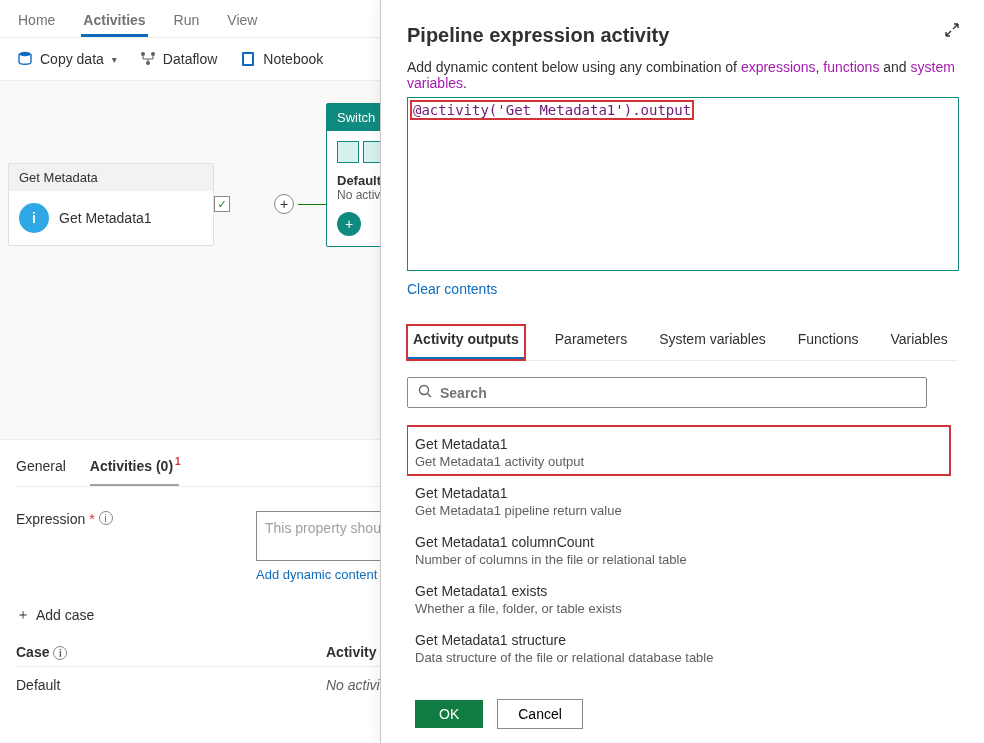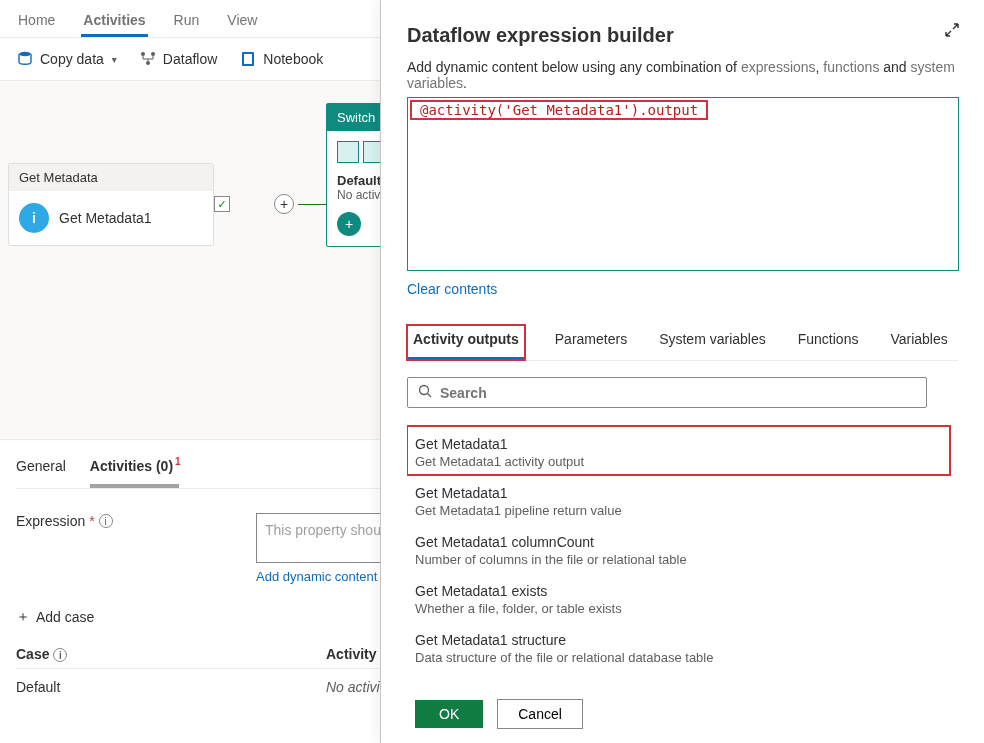--- a/index.html
+++ b/index.html
@@ -130,25 +130,25 @@
 .switch-plus { margin-top:10px; width:24px; height:24px; border-radius:50%; background:#0f8a7e; color:#fff; display:inline-flex; align-items:center; justify-content:center;}
 
 
 .bottom-panel {
   padding: 12px 16px;
 }
 .bottom-tabs {
   display:flex; gap:24px; border-bottom:1px solid #edebe9;
 }
 .bottom-tab { padding: 6px 0 10px 0; cursor:pointer; }
-.bottom-tab.active { font-weight:600; border-bottom:4px solid #a3a3a3; }
+.bottom-tab.active { font-weight:600; border-bottom:2px solid #a3a3a3; }
 .badge-required { color:#d13438; font-size:10px; position:relative; top:-6px; left:2px;}
 
 .field-row { display:flex; align-items:flex-start; gap:40px; margin-top:24px;}
-.field-label { width:200px; display:flex; align-items:center; gap:4px;}
+.field-label { width:200px; display:flex; gap:4px;}
 .asterisk { color:#d13438; }
 .info-dot { width:14px; height:14px; border:1px solid #8a8886; border-radius:50%; font-size:10px; display:inline-flex; align-items:center; justify-content:center; color:#605e5c;}
 .expr-input {
   width:100%; max-width:520px; min-height:50px;
   border:1px solid #8a8886; padding:8px; color:#a19f9d; background:#fff;
 }
 .add-dynamic { color:#0f6cbd; font-size:13px; margin-top:6px; cursor:pointer;}
 .add-case { margin-top:24px; color:#323130; cursor:pointer; display:inline-flex; align-items:center; gap:6px;}
 .case-table { margin-top:14px; width:100%; }
 .case-table .hdr { display:flex; gap:30px; color:#605e5c; padding:6px 0; border-bottom:1px solid #edebe9;}
@@ -167,37 +167,37 @@
   border-left:1px solid #c8c6c4;
   box-shadow:-4px 0 10px rgba(0,0,0,0.05);
   padding:24px 26px 12px 26px;
 }
 .flyout-title { font-size:20px; font-weight:600; margin-bottom:12px;}
 .flyout-expand {
   position:absolute; top:20px; right:22px; width:20px; height:20px;
   display:inline-flex; align-items:center; justify-content:center;
 }
 .flyout-desc { font-size:14px; color:#323130; margin-bottom:6px;}
-.flyout-desc a { color:#737373; text-decoration:none; }
+.flyout-desc a { color:#a21caf; text-decoration:none; }
 
 .expr-box {
   border:1px solid #0f8a7e;
   width:552px; height:174px;
   padding:4px;
   font-family: Consolas, monospace;
   font-size:14px;
   overflow:auto;
   background:#fff;
   resize:none;
 }
 .expr-highlight {
   outline:2px solid #d13438;
-  color:#b91c1c;
+  color:#701a75;
   background:#fff;
-  padding:0 8px;
+  padding:0 1px;
 }
 .clear-link { color:#0f6cbd; margin-top:10px; display:inline-block; cursor:pointer;}
 
 .flyout-tabs {
   display:flex; gap:28px; margin-top:28px; border-bottom:1px solid #edebe9;
 }
 .flyout-tab { padding:6px 2px 10px 2px; cursor:pointer;}
 .flyout-tab.active { font-weight:600; border-bottom:3px solid #0f6cbd;}
 .flyout-tab.highlighted {
   outline:2px solid #d13438;
@@ -357,21 +357,21 @@
     </div>
   </div>
 </div>
 
 <div class="flyout">
   <span class="flyout-expand">
     <svg width="16" height="16" viewBox="0 0 16 16">
         <path d="M2 14 L7 9 M2 14 H6 M2 14 V10 M14 2 L9 7 M14 2 H10 M14 2 V6" stroke="#323130" stroke-width="1.4" fill="none"></path>
       </svg>
   </span>
-  <div class="flyout-title">Dataflow expression builder</div>
+  <div class="flyout-title">Pipeline expression activity</div>
   <div class="flyout-desc">
     <span>Add dynamic content below using any combination of </span><a href="#">expressions</a><span>, </span><a href="#">functions</a><span> and </span><a href="#">system variables</a><span>.</span>
   </div>
 
   <div class="expr-box"><span class="expr-highlight">@activity('Get Metadata1').output</span></div>
 
   <span class="clear-link">Clear contents</span>
 
   <div class="flyout-tabs">
     <div class="flyout-tab active highlighted">Activity outputs</div>

